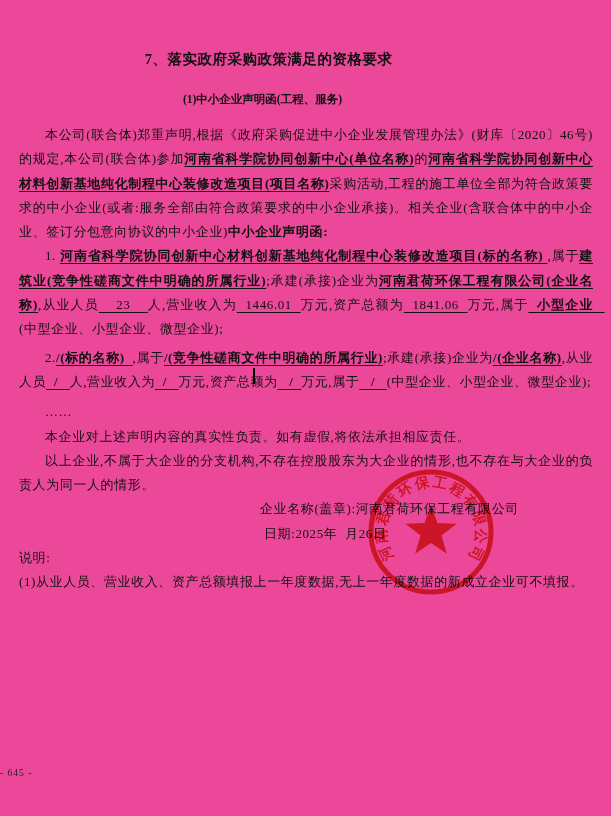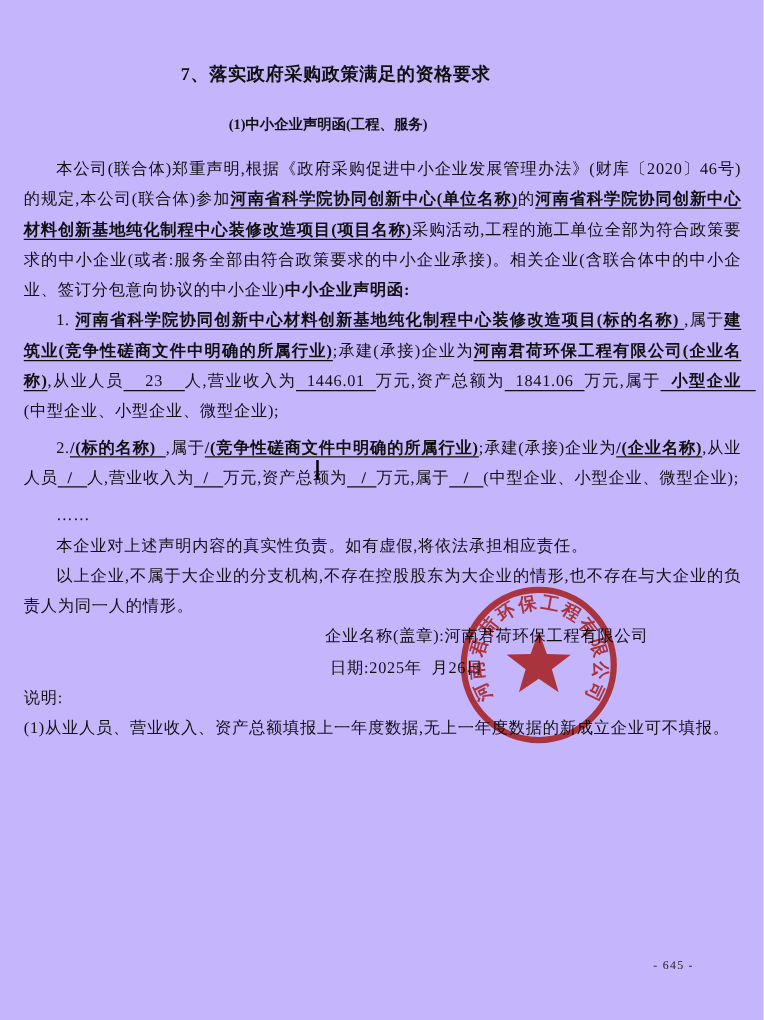--- a/index.html
+++ b/index.html
@@ -1,20 +1,20 @@
 <!DOCTYPE html>
 <html><head>
 <meta charset="utf-8">
 <style>
   html, body { margin: 0; padding: 0; background: #ffffff; }
   .page {
     position: relative;
     width: 611px;
     height: 816px;
-    background: #c4b5fd;
+    background: #ec4899;
     overflow: hidden;
     font-family: "Liberation Serif", "DejaVu Serif", serif;
     color: #111111;
   }
   .title {
     margin: 50px 74px 0 0;
     text-align: center;
     font-size: 14.5px;
     font-weight: bold;
     letter-spacing: 0.5px;
@@ -52,22 +52,22 @@
     font-size: 13px;
     line-height: 24.3px;
     letter-spacing: 0.6px;
   }
   .footer {
     position: absolute;
     top: 768px;
     left: 0;
     width: 100%;
     box-sizing: border-box;
-    padding-right: 56px;
-    text-align: right;
+    padding-right: 102px;
+    text-align: left;
     font-size: 9.5px;
     letter-spacing: 1px;
     color: #222222;
   }
   .seal {
     position: absolute;
     left: 356px;
     top: 457px;
     width: 150px;
     height: 150px;

